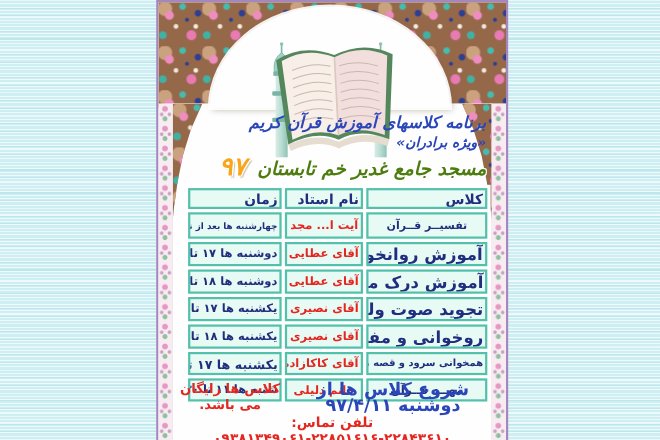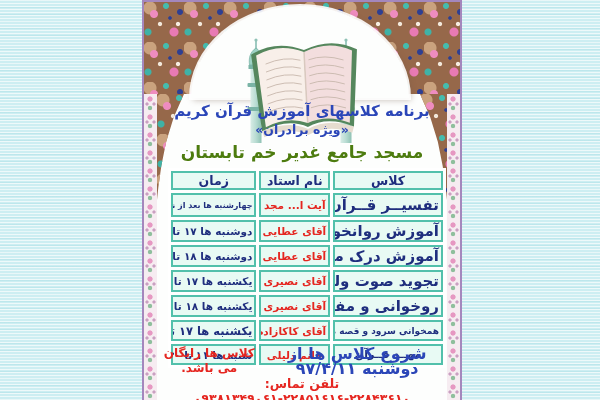--- a/index.html
+++ b/index.html
@@ -37,39 +37,39 @@
   .strip-right{right:0;border-left:1px solid #d8b8c8;}
   .panel{position:absolute;left:13px;right:13px;top:92px;bottom:0;background:#fdfefd;}
   .gusset{position:absolute;top:92px;width:27px;height:106px;}
   .gusset-left{left:13px;clip-path:polygon(0 0,100% 0,62% 22%,34% 45%,16% 68%,5% 88%,0 100%);}
   .gusset-right{right:13px;clip-path:polygon(0 0,100% 0,100% 100%,95% 88%,84% 68%,66% 45%,38% 22%);}
   .arch{position:absolute;left:47px;top:4px;width:218px;height:92px;background:#fdfefd;
     border-radius:109px 109px 0 0 / 92px 92px 0 0;
     box-shadow:0 0 0 2px rgba(255,255,255,.9), 2px 2px 6px rgba(110,85,70,.4);}
   .art{position:absolute;left:92px;top:33px;width:142px;height:112px;}
   
-  .titles{position:absolute;left:18px;right:18px;top:99px;text-align:center;direction:rtl;}
+  .titles{position:absolute;left:18px;right:18px;top:99px;direction:rtl;font-style:italic;}
   .t1{font-size:15px;font-weight:bold;color:#2b46b8;line-height:20px;}
   .t2{font-size:12.5px;font-weight:bold;color:#2b46b8;line-height:17px;}
   .t3{line-height:26px;margin-top:1px;}
   .t3 .green{font-size:17px;font-weight:bold;color:#4d7c0f;
     text-shadow:-1px -1px 0 #fff,1px -1px 0 #fff,-1px 1px 0 #fff,1px 1px 0 #fff;}
   .t3 .year{font-size:23px;font-weight:bold;color:#f8a51b;margin-right:5px;
     text-shadow:-1px -1px 0 #fff,1px -1px 0 #fff,-1px 1px 0 #fff,1px 1px 0 #fff,2px 2px 1px rgba(120,80,0,.35);}
   
   .sched{position:absolute;left:24px;top:166px;width:278px;direction:rtl;
     border-collapse:separate;border-spacing:3px;background:#fff;table-layout:fixed;}
   .sched td{border:2px solid #52c0ab;background:#e8faf4;text-align:center;
     vertical-align:middle;padding:0 2px;height:17px;overflow:hidden;white-space:nowrap;}
   .c-class{width:42%;font-size:15px;font-weight:bold;color:#1f2e7e;}
   .c-teacher{width:26%;font-size:10.5px;font-weight:bold;color:#e52620;margin-left:31px;}
   .c-time{width:32%;font-size:10.5px;font-weight:bold;color:#1f2e7e;}
-  .sched tr.hdr td{font-size:12.5px;font-weight:bold;color:#1f2e7e;height:15px;}
+  .sched tr.hdr td{font-size:12.5px;font-weight:bold;color:#1f2e7e;height:15px;text-align:right;}
   .sched tr:nth-child(2) td{height:20px;}
-  .sched tr:nth-child(2) .c-class{font-size:15px;}
+  .sched tr:nth-child(2) .c-class{font-size:10px;}
   .sched tr:nth-child(2) .c-time{font-size:8px;}
   .sched tr:nth-child(7) .c-class{font-size:9px;}
   .sched tr:nth-child(7) .c-time{font-size:11.5px;}
   .sched tr:nth-child(8) .c-class{font-size:11px;}
   
   .foot{position:absolute;left:16px;right:16px;top:344px;text-align:center;direction:rtl;}
   .f1{display:flex;direction:rtl;justify-content:center;gap:12px;line-height:15px;}
   .f1 .blue{font-size:16px;font-weight:bold;color:#2b46b8;}
   .f1 .red{font-size:12px;font-weight:bold;color:#e52620;}
   .f2{direction:rtl;font-size:12.5px;font-weight:bold;color:#e52620;line-height:15px;}

